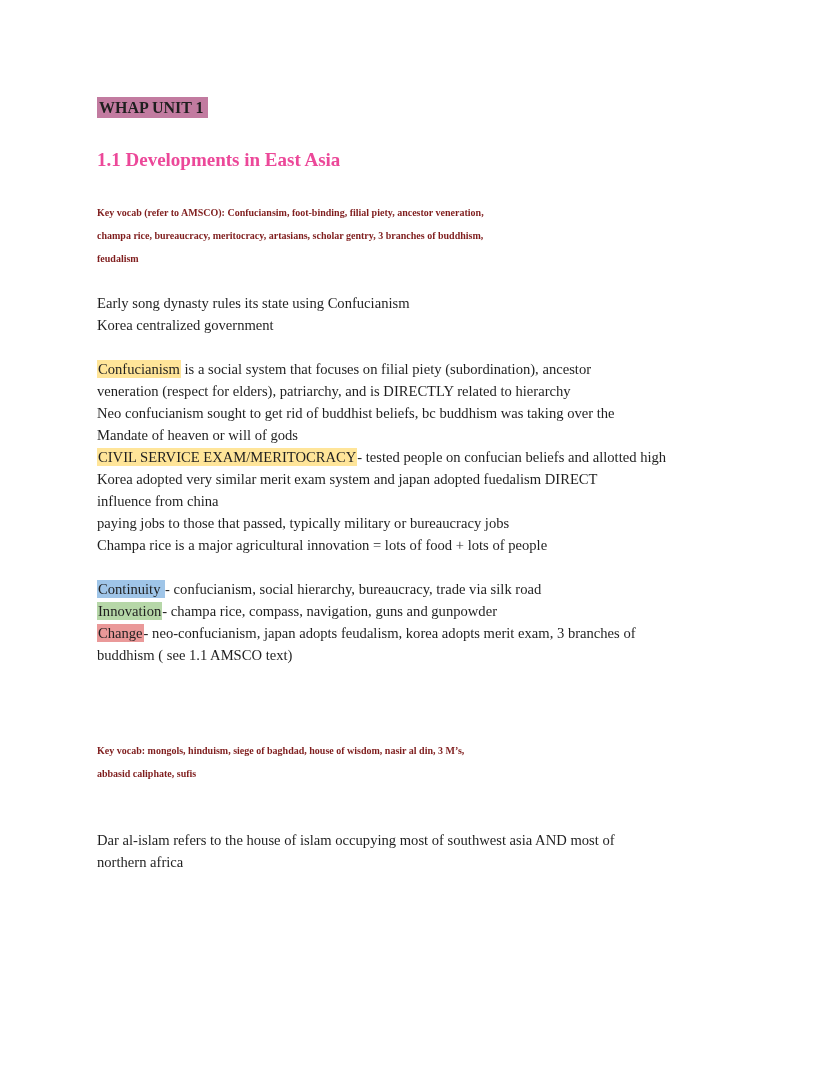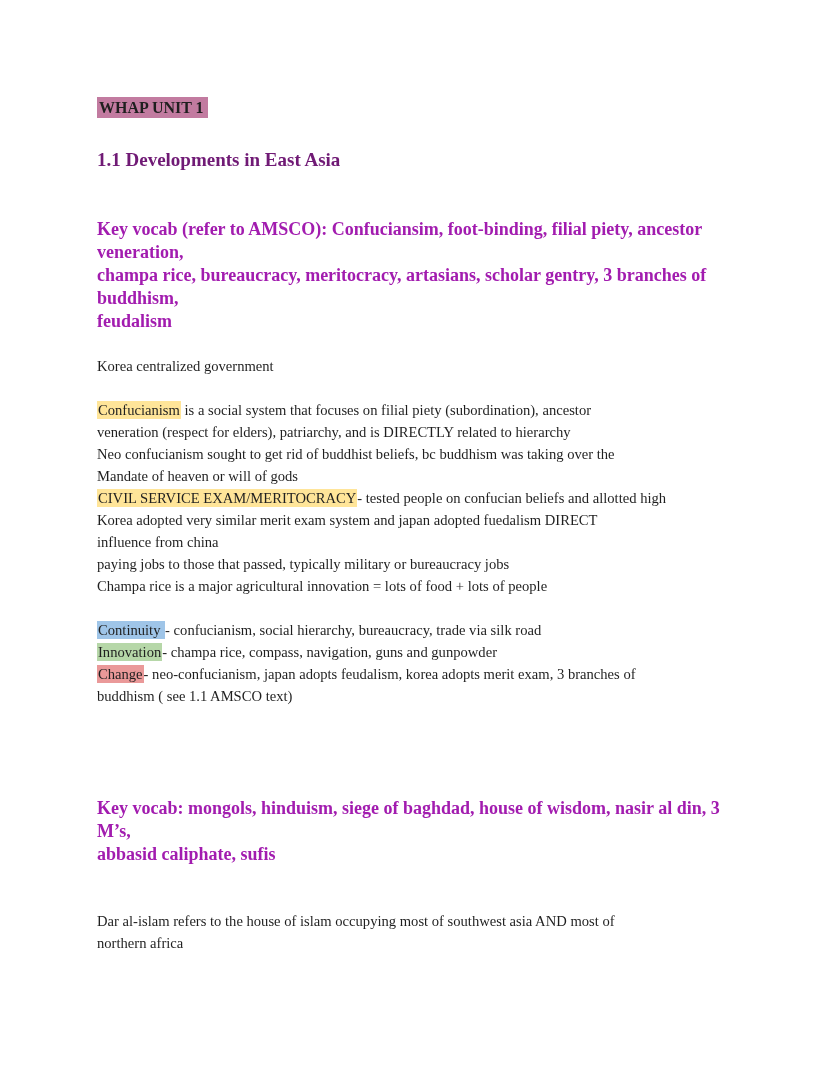--- a/index.html
+++ b/index.html
@@ -30,28 +30,28 @@
     line-height: 24px;
   }
   .block-title .hl-seg {
     padding: 2px 4px 2px 2px;
   }
   .block-heading {
     font-weight: bold;
     font-size: 19px;
     line-height: 24px;
     margin-top: 28px;
-    color: #701a75;
+    color: #ec4899;
   }
   .block-vocab {
     font-weight: bold;
-    font-size: 18px;
+    font-size: 10px;
     line-height: 23px;
-    margin-top: 46px;
-    color: #a21caf;
+    margin-top: 29px;
+    color: #7f1d1d;
   }
   .block-para {
     font-size: 14.6px;
     line-height: 22px;
   }
   .block-blank { height: 22px; }
 
   .hl-seg { padding: 1px 1px; }
 </style>
 </head>
@@ -65,20 +65,21 @@
       <div class="block block-heading">
         <div class="line"><span>1.1 Developments in East Asia</span></div>
       </div>
       <div class="block block-vocab">
         <div class="line"><span>Key vocab (refer to AMSCO): Confuciansim, foot-binding, filial piety, ancestor veneration,</span></div>
         <div class="line"><span>champa rice, bureaucracy, meritocracy, artasians, scholar gentry, 3 branches of buddhism,</span></div>
         <div class="line"><span>feudalism</span></div>
       </div>
       <div class="block block-blank"></div>
       <div class="block block-para">
+        <div class="line"><span>Early song dynasty rules its state using Confucianism</span></div>
         <div class="line"><span>Korea centralized government</span></div>
       </div>
       <div class="block block-blank"></div>
       <div class="block block-para">
         <div class="line"><span class="hl-seg" style="background-color: rgb(255, 229, 153);">Confucianism</span><span> is a social system that focuses on filial piety (subordination), ancestor</span></div>
         <div class="line"><span>veneration (respect for elders), patriarchy, and is DIRECTLY related to hierarchy</span></div>
         <div class="line"><span>Neo confucianism sought to get rid of buddhist beliefs, bc buddhism was taking over the</span></div>
         <div class="line"><span>Mandate of heaven or will of gods</span></div>
         <div class="line"><span class="hl-seg" style="background-color: rgb(255, 229, 153);">CIVIL SERVICE EXAM/MERITOCRACY</span><span>- tested people on confucian beliefs and allotted high</span></div>
         <div class="line"><span>Korea adopted very similar merit exam system and japan adopted fuedalism DIRECT</span></div>

